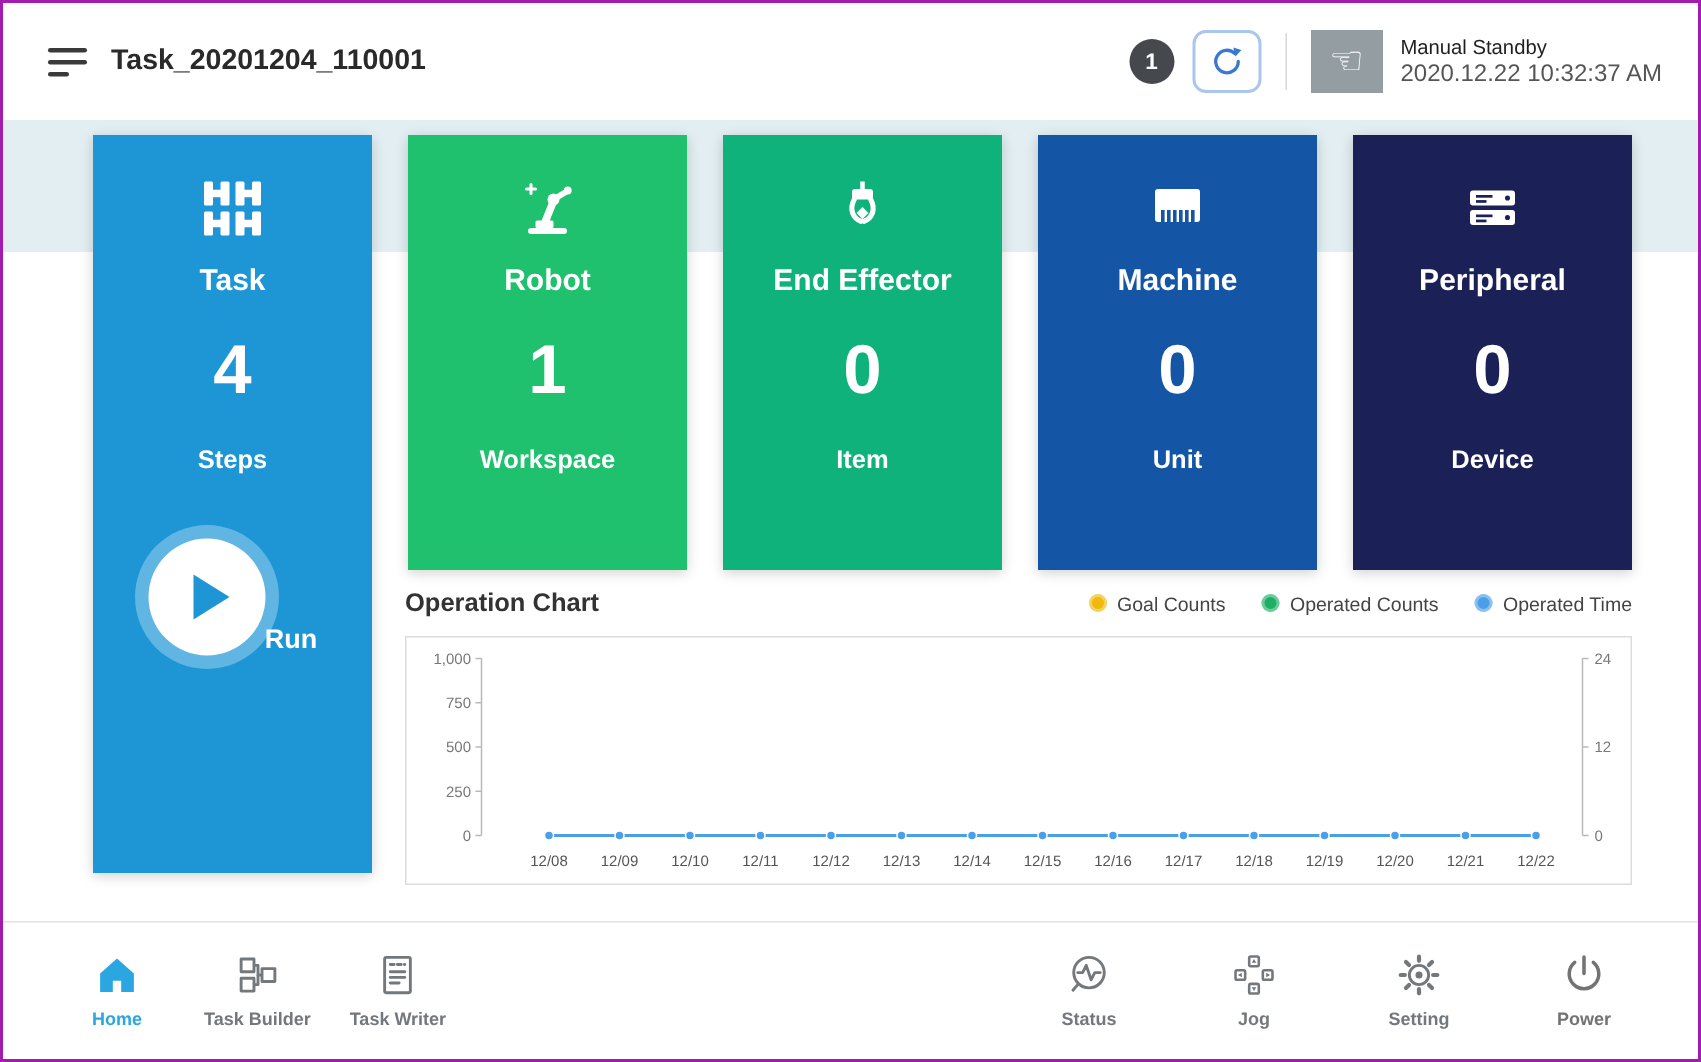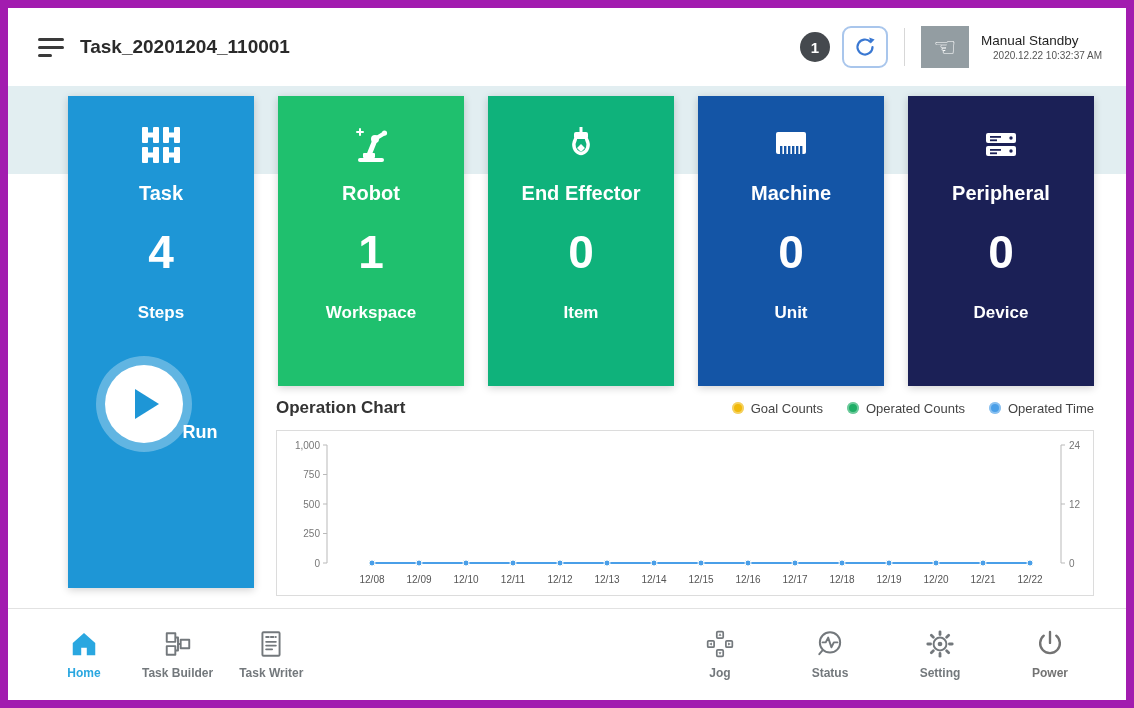--- a/index.html
+++ b/index.html
@@ -1,33 +1,33 @@
 <!DOCTYPE html>
 <html><head>
 <meta charset="utf-8">
 <style>
   * { box-sizing: border-box; margin: 0; padding: 0; }
   body { font-family: "Liberation Sans", "DejaVu Sans", sans-serif; background: #fff; }
-  .frame { position: relative; width: 1134px; height: 708px; border: 8px solid #a21caf; background: #fff; overflow: hidden; }
+  .frame { position: relative; width: 1134px; height: 708px; border: 2px solid #a21caf; background: #fff; overflow: hidden; }
 
   
   .header { position: absolute; top: 0; left: 0; right: 0; height: 78px; display: flex; align-items: center; padding: 0 24px 0 30px; background: #fff; z-index: 3; }
   .hamburger { display: flex; flex-direction: column; gap: 5px; cursor: pointer; }
   .hamburger span { height: 3px; background: #3a3a3a; border-radius: 2px; }
   .h-b1 { width: 26px; } .h-b2 { width: 26px; } .h-b3 { width: 14px; }
   .title { margin-left: 16px; font-size: 19px; font-weight: 700; color: #2a2a2a; }
   .header-right { margin-left: auto; display: flex; align-items: center; }
   .badge { width: 30px; height: 30px; border-radius: 50%; background: #45494e; color: #fff; font-size: 15px; font-weight: 700; display: flex; align-items: center; justify-content: center; margin-right: 12px; }
   .refresh-btn { width: 46px; height: 42px; border: 2px solid #a9c6ec; border-radius: 9px; background: #fff; display: flex; align-items: center; justify-content: center; cursor: pointer; }
   .vdiv { width: 1px; height: 38px; background: #d7d7d7; margin: 0 16px; }
   .hand-box { width: 48px; height: 42px; background: #939da2; display: flex; align-items: center; justify-content: center; cursor: pointer; }
   .hand-glyph { font-family: "DejaVu Sans", sans-serif; font-size: 26px; color: #fff; line-height: 1; }
   .mode-block { margin-left: 12px; }
   .mode-title { font-size: 13.5px; font-weight: 400; color: #1f1f1f; }
-  .mode-time { font-size: 10px; color: #555; margin-top: 2px; margin-left: 12px; }
+  .mode-time { font-size: 16px; color: #555; margin-top: 2px; }
 
   
   .band { position: absolute; top: 78px; left: 0; right: 0; height: 88px; background: #e2eef1; z-index: 1; }
 
   
   .cards { position: absolute; top: 88px; left: 60px; display: flex; gap: 24px; z-index: 2; }
   .card { width: 186px; height: 290px; color: #fff; display: flex; flex-direction: column; align-items: center; padding-top: 26px; box-shadow: 0 2px 8px rgba(0,0,0,.18); cursor: pointer; }
   .card.tall { height: 492px; }
   .card-icon { height: 46px; display: flex; align-items: center; }
   .card-title { font-size: 20px; font-weight: 700; margin-top: 14px; }
@@ -328,41 +328,41 @@
           <line x1="9.5" y1="7.5" x2="18.5" y2="7.5" stroke-dasharray="2.4 2"></line>
           <line x1="9.5" y1="12" x2="18.5" y2="12"></line>
           <line x1="9.5" y1="15.5" x2="18.5" y2="15.5"></line>
           <line x1="9.5" y1="19" x2="15" y2="19"></line>
         </svg>
         <div class="nav-label">Task Writer</div>
       </div>
     </div>
     <div class="nav-right">
       <div class="nav-item">
+        <svg viewBox="0 0 28 28" fill="none" stroke="currentColor" stroke-width="1.8" stroke-linecap="round" stroke-linejoin="round">
+          <circle cx="14" cy="12.5" r="9.5"></circle>
+          <path d="M7 12.5 H10 L12.3 8 L15.3 17 L17.6 12.5 H21"></path>
+          <line x1="7" y1="20" x2="4" y2="23.5"></line>
+        </svg>
+        <div class="nav-label">Status</div>
+      </div>
+      <div class="nav-item">
         <svg viewBox="0 0 28 28" fill="none" stroke="currentColor" stroke-width="1.6" stroke-linejoin="round">
           <rect x="11" y="2.5" width="6" height="6" rx="1"></rect>
           <rect x="2.5" y="11" width="6" height="6" rx="1"></rect>
           <rect x="19.5" y="11" width="6" height="6" rx="1"></rect>
           <rect x="11" y="19.5" width="6" height="6" rx="1"></rect>
           <g fill="currentColor" stroke="none">
             <polygon points="14,4 12.6,6.4 15.4,6.4"></polygon>
             <polygon points="4,14 6.4,12.6 6.4,15.4"></polygon>
             <polygon points="24,14 21.6,12.6 21.6,15.4"></polygon>
             <polygon points="14,24 12.6,21.6 15.4,21.6"></polygon>
           </g>
         </svg>
         <div class="nav-label">Jog</div>
-      </div>
-      <div class="nav-item">
-        <svg viewBox="0 0 28 28" fill="none" stroke="currentColor" stroke-width="1.8" stroke-linecap="round" stroke-linejoin="round">
-          <circle cx="14" cy="12.5" r="9.5"></circle>
-          <path d="M7 12.5 H10 L12.3 8 L15.3 17 L17.6 12.5 H21"></path>
-          <line x1="7" y1="20" x2="4" y2="23.5"></line>
-        </svg>
-        <div class="nav-label">Status</div>
       </div>
       <div class="nav-item">
         <svg viewBox="0 0 28 28" fill="none" stroke="currentColor" stroke-linecap="round">
           <circle cx="14" cy="14" r="6" stroke-width="1.8"></circle>
           <circle cx="14" cy="14" r="2.2" fill="currentColor" stroke="none"></circle>
           <g stroke-width="2.6">
             <line x1="14" y1="2.6" x2="14" y2="5.2"></line>
             <line x1="14" y1="22.8" x2="14" y2="25.4"></line>
             <line x1="2.6" y1="14" x2="5.2" y2="14"></line>
             <line x1="22.8" y1="14" x2="25.4" y2="14"></line>

